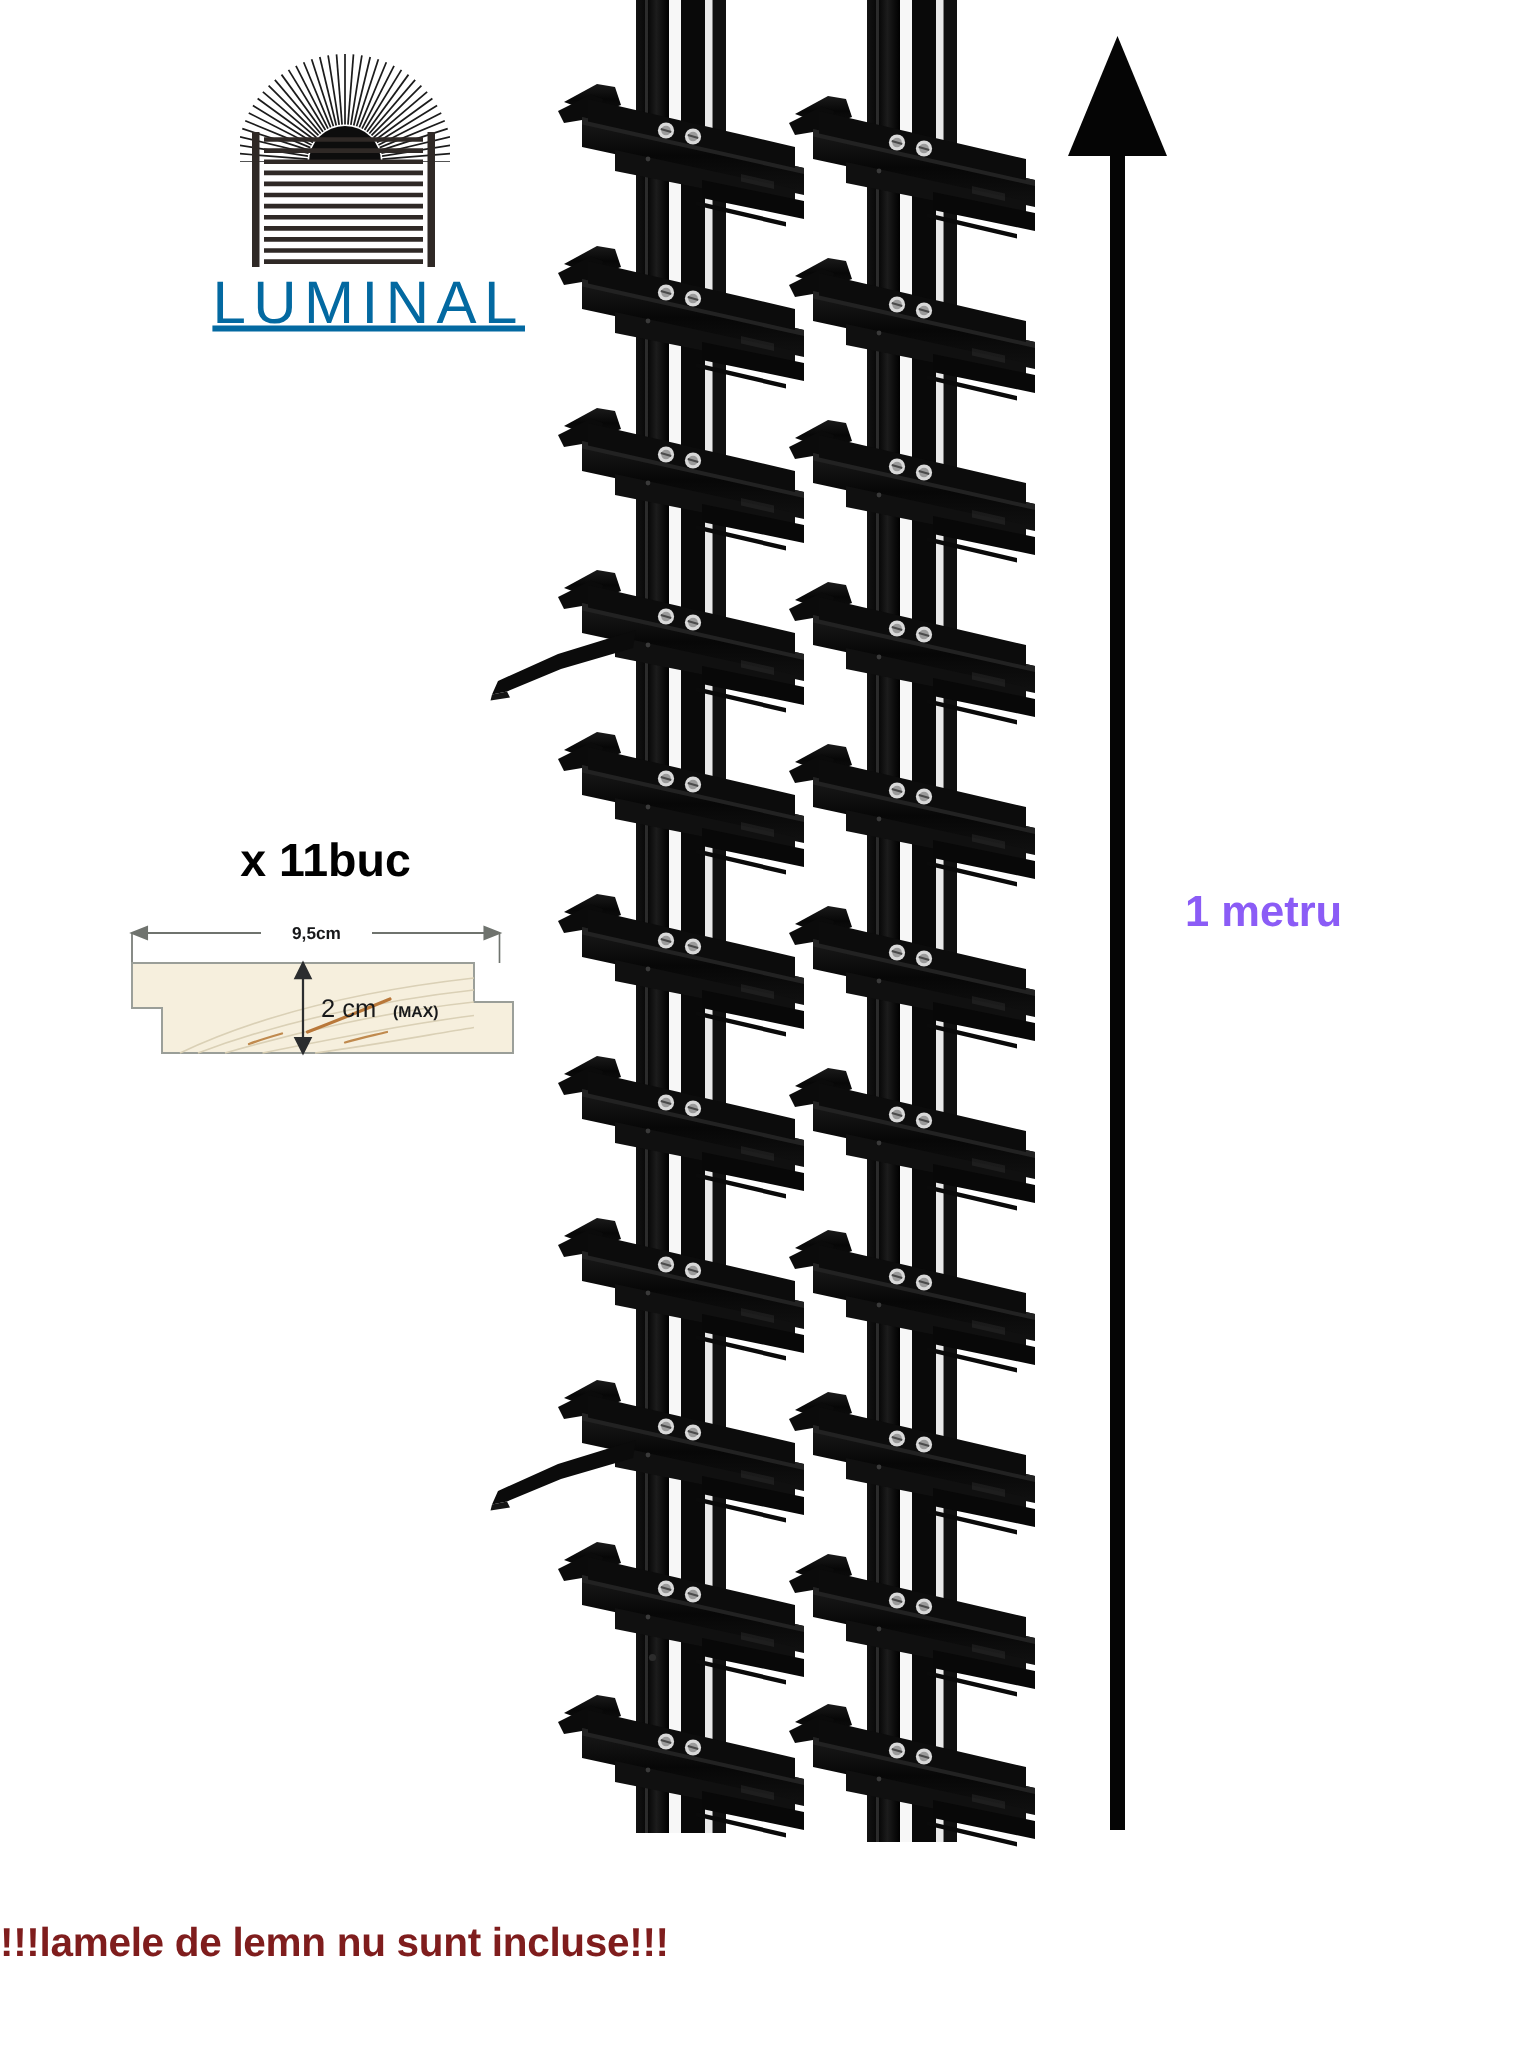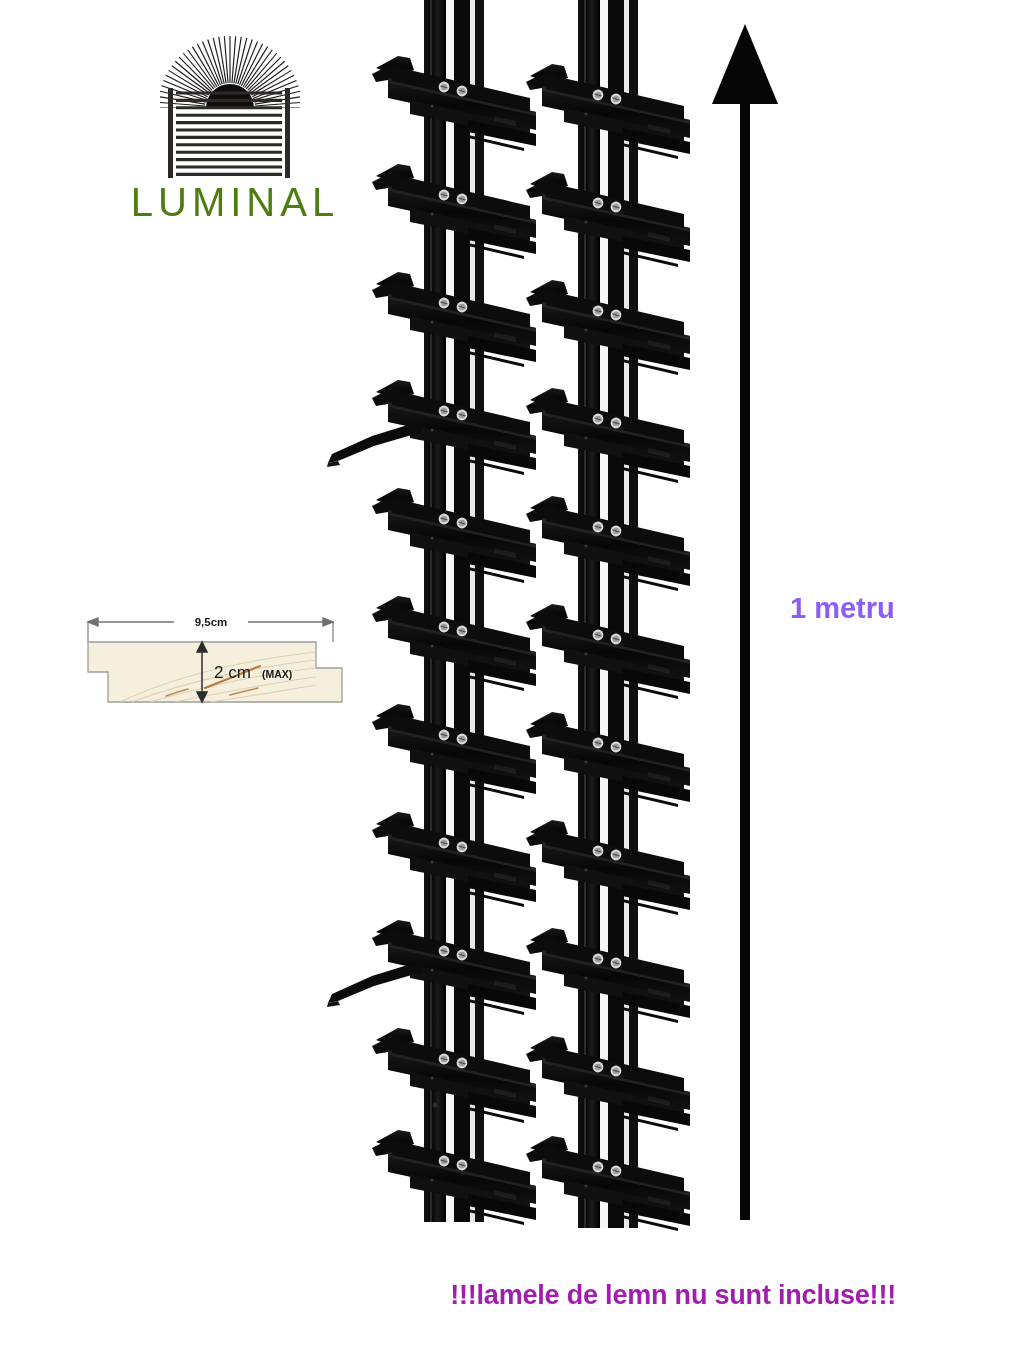--- a/index.html
+++ b/index.html
@@ -14,25 +14,26 @@
   }
   .stage{position:absolute;inset:0;}
 
   
   #logo{position:absolute;left:120px;top:30px;width:230px;height:195px;}
   #logo .mark{position:absolute;left:40px;top:0;width:140px;height:148px;}
   #logo .sunburst{position:absolute;left:0;top:0;width:140px;height:78px;}
   #logo .gate{position:absolute;left:8px;top:58px;width:122px;height:90px;}
   #logo .wordmark{
     position:absolute;left:0;top:152px;width:230px;
-    text-align:center;
+    text-align:right;
     font-size:40px;font-weight:400;letter-spacing:5px;
-    color:#4d7c0f;
+    color:#0369a1;
     font-family:"Liberation Sans", sans-serif;
     line-height:1;
+    text-decoration:underline;
   }
 
   
   #woodspec{position:absolute;left:72px;top:556px;width:290px;height:160px;}
   #woodspec .qty{
     position:absolute;left:0;top:0;width:290px;text-align:center;
     font-size:31px;font-weight:bold;color:#000;letter-spacing:0px;
   }
   #woodspec .profile{position:absolute;left:8px;top:54px;width:266px;height:104px;}
 
@@ -41,22 +42,22 @@
   #heightlabel{
     position:absolute;left:790px;top:592px;
     font-size:29px;font-weight:bold;color:#8b5cf6;white-space:nowrap;
   }
 
   
   #rails{position:absolute;left:320px;top:0px;width:380px;height:1240px;}
 
   
   #footnote{
-    position:absolute;left:0;top:1280px;width:896px;text-align:right;
-    font-size:27px;font-weight:bold;color:#a21caf;letter-spacing:-0.2px;
+    position:absolute;left:0;top:1280px;width:896px;text-align:left;
+    font-size:27px;font-weight:bold;color:#7f1d1d;letter-spacing:-0.2px;
   }
 </style>
 </head>
 <body>
 
 <div class="stage">
 
   <div id="logo">
     <div class="mark">
       <svg class="sunburst" viewBox="0 0 140 78">
@@ -121,20 +122,21 @@
             <line x1="8" y1="71.6" x2="114" y2="71.6"></line>
             <line x1="8" y1="79.0" x2="114" y2="79.0"></line>
             <line x1="8" y1="86.4" x2="114" y2="86.4"></line>
           </g>
       </svg>
     </div>
     <div class="wordmark">LUMINAL</div>
   </div>
 
   <div id="woodspec">
+    <div class="qty">x 11buc</div>
     <svg class="profile" viewBox="0 0 266 104">
 
       <g stroke="#6f736e" stroke-width="1.4" fill="#6f736e">
         <line x1="8" y1="12" x2="94" y2="12"></line>
         <line x1="168" y1="12" x2="253" y2="12"></line>
         <polygon points="8,12 18,8 18,16"></polygon>
         <polygon points="253,12 243,8 243,16"></polygon>
         <line x1="8" y1="12" x2="8" y2="32" stroke-width="1.1"></line>
         <line x1="253" y1="12" x2="253" y2="32" stroke-width="1.1"></line>
       </g>

